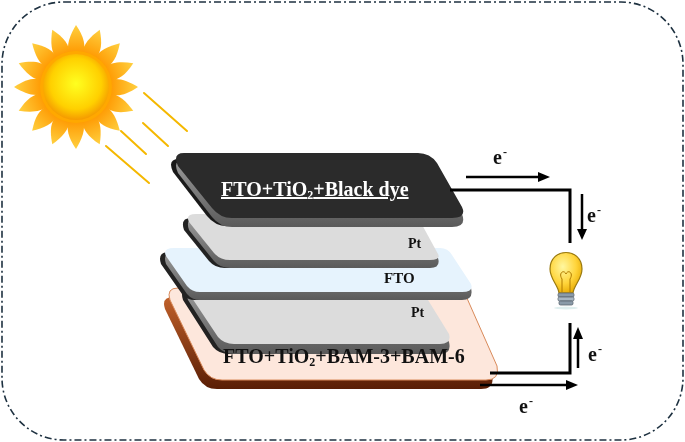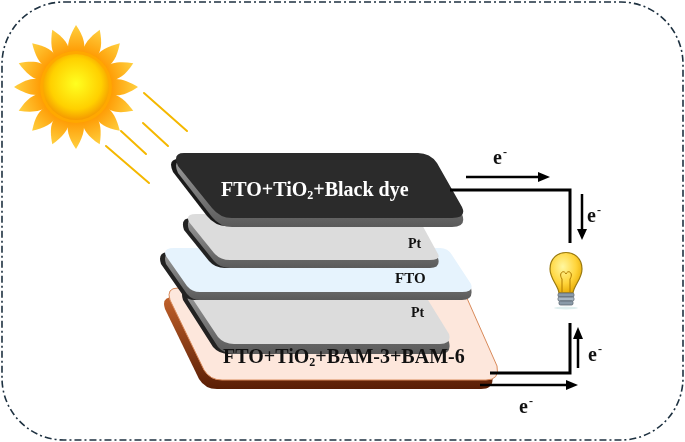--- a/index.html
+++ b/index.html
@@ -121,27 +121,27 @@
   <g transform="translate(566,277)">
     <path d="M-16,-8 C-16,-30 16,-30 16,-8 C16,2 8,8 7,16 L-7,16 C-8,8 -16,2 -16,-8 Z" fill="url(#bulbGrad)" stroke="#9a7a10" stroke-width="1.2"></path>
     <path d="M-4,15 L-4,2 C-8,-4 -2,-8 0,-3 C2,-8 8,-4 4,2 L4,15" fill="none" stroke="#b07a00" stroke-width="1"></path>
     <rect x="-8" y="16" width="16" height="4" rx="1.5" fill="#8a9aa8" stroke="#5a6470" stroke-width="0.8"></rect>
     <rect x="-8" y="20" width="16" height="4" rx="1.5" fill="#a8b6c2" stroke="#5a6470" stroke-width="0.8"></rect>
     <rect x="-7" y="24" width="14" height="4" rx="1.5" fill="#8a9aa8" stroke="#5a6470" stroke-width="0.8"></rect>
     <ellipse cx="0" cy="31" rx="12" ry="1.5" fill="#dfeeee"></ellipse>
   </g>
 </svg>
 
-<div class="label" style="left:221px; top:178px; font-size:20px; color:#ffffff;">
+<div class="label" style="left:221px; top:178px; font-size:20px; color:#ffffff;text-decoration:underline;">
   <span>FTO+TiO</span><sub>2</sub><span>+Black dye</span>
 </div>
 <div class="label" style="left:408px; top:236px; font-size:14px; color:#111;">
   <span>Pt</span>
 </div>
-<div class="label" style="left:395px; top:270px; font-size:15px; color:#111;">
+<div class="label" style="left:384px; top:270px; font-size:15px; color:#111;">
   <span>FTO</span>
 </div>
 <div class="label" style="left:411px; top:305px; font-size:14px; color:#111;">
   <span>Pt</span>
 </div>
 <div class="label" style="left:223px; top:345px; font-size:20px; color:#111;">
   <span>FTO+TiO</span><sub>2</sub><span>+BAM-3+BAM-6</span>
 </div>
 
 <div class="elabel" style="left:493px; top:145px;">

